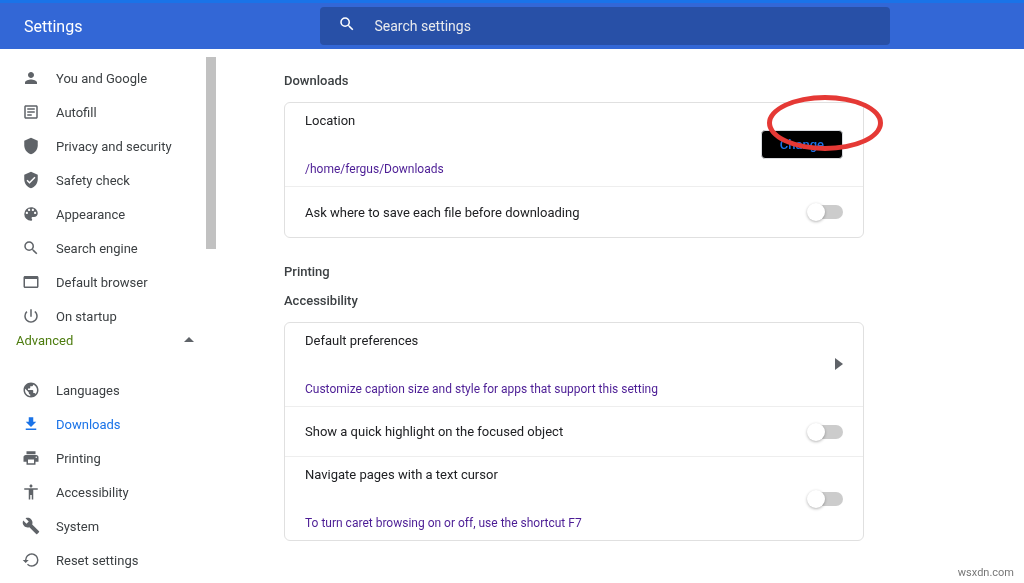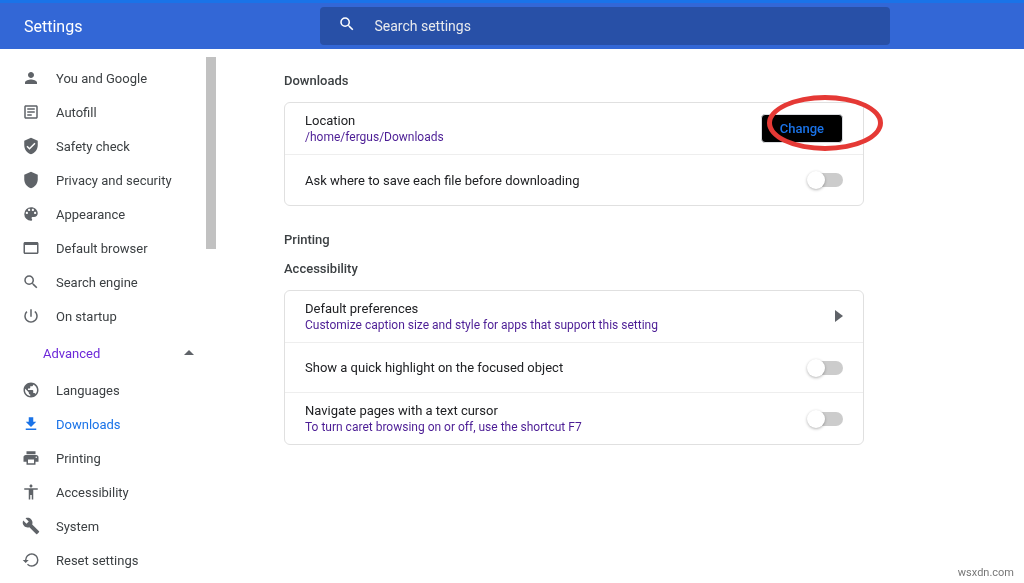--- a/index.html
+++ b/index.html
@@ -36,45 +36,44 @@
     }
     .sidebar-item {
       display: flex; align-items: center; height: 34px;
       padding-left: 22px; cursor: pointer; color: #3c4043; font-size: 13px;
     }
     .sidebar-item.active { color: #1a73e8; }
     .sidebar-item.active .icon svg { fill: #1a73e8; }
     .sidebar-item .icon { width: 34px; display: flex; align-items: center; }
     .sidebar-item .icon svg { width: 18px; height: 18px; fill: #5f6368; }
     .sidebar-section {
-      display: flex; align-items: center; height: 40px;
-      padding: 0 22px 0 16px; cursor: pointer; color: #6d28d9; font-size: 13px;
+      display: flex; align-items: flex-start; height: 40px;
+      padding: 0 22px 0 16px; cursor: pointer; color: #4d7c0f; font-size: 13px;
       justify-content: space-between;
-      margin-left: 27px;
     }
     .sidebar-section svg { width: 10px; height: 10px; fill: #5f6368; }
     
     .main {
       flex: 1; padding: 24px 0 0 68px; overflow-y: auto;
       background: #fff;
     }
     .section-title {
       font-size: 13px; color: #3c4043; font-weight: 500;
       margin-bottom: 14px;
     }
     .card {
       width: 580px; border: 1px solid #e0e0e0; border-radius: 6px;
       margin-bottom: 26px; background: #fff; position: relative;
     }
     .row {
       display: flex; align-items: center; justify-content: space-between;
       padding: 10px 20px; min-height: 50px; border-bottom: 1px solid #eee;
     }
     .row:last-child { border-bottom: none; }
-    .row-text { display: flex; flex-direction: column; }
+    .row-text { display: flex; flex-direction: column; gap: 32px; }
     .row-label { font-size: 13px; color: #202124; }
     .row-sub { font-size: 12px; color: #4c1d95; margin-top: 2px; }
     
     .change-btn {
       border: 1px solid #dadce0; background: #000000; color: #1a73e8;
       padding: 6px 18px; font-size: 13px; border-radius: 4px;
       cursor: pointer; font-weight: 500;
     }
     
     .red-circle {
@@ -134,56 +133,56 @@
       <span class="icon">
           <svg viewBox="0 0 24 24">
             <path d="M19 5v14H5V5h14m0-2H5c-1.1 0-2 .9-2 2v14c0 1.1.9 2 2 2h14c1.1 0 2-.9 2-2V5c0-1.1-.9-2-2-2zM7 7h10v2H7zm0 4h10v2H7zm0 4h6v2H7z"></path>
           </svg>
         </span>
       <span>Autofill</span>
     </div>
     <div class="sidebar-item">
       <span class="icon">
           <svg viewBox="0 0 24 24">
+            <path d="M12 1L3 5v6c0 5.55 3.84 10.74 9 12 5.16-1.26 9-6.45 9-12V5l-9-4z"></path>
+          </svg>
+        </span>
+      <span>Privacy and security</span>
+    </div>
+    <div class="sidebar-item">
+      <span class="icon">
+          <svg viewBox="0 0 24 24">
             <path d="M12 1L3 5v6c0 5.55 3.84 10.74 9 12 5.16-1.26 9-6.45 9-12V5l-9-4zm-2 16l-4-4 1.41-1.41L10 14.17l6.59-6.59L18 9l-8 8z"></path>
           </svg>
         </span>
       <span>Safety check</span>
     </div>
     <div class="sidebar-item">
       <span class="icon">
           <svg viewBox="0 0 24 24">
-            <path d="M12 1L3 5v6c0 5.55 3.84 10.74 9 12 5.16-1.26 9-6.45 9-12V5l-9-4z"></path>
-          </svg>
-        </span>
-      <span>Privacy and security</span>
-    </div>
-    <div class="sidebar-item">
-      <span class="icon">
-          <svg viewBox="0 0 24 24">
             <path d="M12 3a9 9 0 000 18c.83 0 1.5-.67 1.5-1.5 0-.39-.15-.74-.39-1.01-.23-.26-.38-.61-.38-.99 0-.83.67-1.5 1.5-1.5H16c2.76 0 5-2.24 5-5 0-4.42-4.03-8-9-8zm-5.5 9c-.83 0-1.5-.67-1.5-1.5S5.67 9 6.5 9 8 9.67 8 10.5 7.33 12 6.5 12zm3-4C8.67 8 8 7.33 8 6.5S8.67 5 9.5 5s1.5.67 1.5 1.5S10.33 8 9.5 8zm5 0c-.83 0-1.5-.67-1.5-1.5S13.67 5 14.5 5s1.5.67 1.5 1.5S15.33 8 14.5 8zm3 4c-.83 0-1.5-.67-1.5-1.5S16.67 9 17.5 9s1.5.67 1.5 1.5-.67 1.5-1.5 1.5z"></path>
           </svg>
         </span>
       <span>Appearance</span>
     </div>
     <div class="sidebar-item">
       <span class="icon">
           <svg viewBox="0 0 24 24">
+            <path d="M15.5 14h-.79l-.28-.27A6.471 6.471 0 0016 9.5 6.5 6.5 0 109.5 16c1.61 0 3.09-.59 4.23-1.57l.27.28v.79l5 4.99L20.49 19l-4.99-5zm-6 0C7.01 14 5 11.99 5 9.5S7.01 5 9.5 5 14 7.01 14 9.5 11.99 14 9.5 14z"></path>
+          </svg>
+        </span>
+      <span>Search engine</span>
+    </div>
+    <div class="sidebar-item">
+      <span class="icon">
+          <svg viewBox="0 0 24 24">
             <path d="M20 4H4c-1.1 0-2 .9-2 2v12c0 1.1.9 2 2 2h16c1.1 0 2-.9 2-2V6c0-1.1-.9-2-2-2zm0 14H4V8h16v10z"></path>
           </svg>
         </span>
       <span>Default browser</span>
-    </div>
-    <div class="sidebar-item">
-      <span class="icon">
-          <svg viewBox="0 0 24 24">
-            <path d="M15.5 14h-.79l-.28-.27A6.471 6.471 0 0016 9.5 6.5 6.5 0 109.5 16c1.61 0 3.09-.59 4.23-1.57l.27.28v.79l5 4.99L20.49 19l-4.99-5zm-6 0C7.01 14 5 11.99 5 9.5S7.01 5 9.5 5 14 7.01 14 9.5 11.99 14 9.5 14z"></path>
-          </svg>
-        </span>
-      <span>Search engine</span>
     </div>
     <div class="sidebar-item">
       <span class="icon">
           <svg viewBox="0 0 24 24">
             <path d="M13 3h-2v10h2V3zm4.83 2.17l-1.42 1.42A6.92 6.92 0 0119 12c0 3.87-3.13 7-7 7s-7-3.13-7-7c0-2.02.86-3.84 2.23-5.12L5.82 5.46A8.93 8.93 0 003 12c0 4.97 4.03 9 9 9s9-4.03 9-9c0-2.54-1.06-4.84-2.76-6.47z"></path>
           </svg>
         </span>
       <span>On startup</span>
     </div>
 

